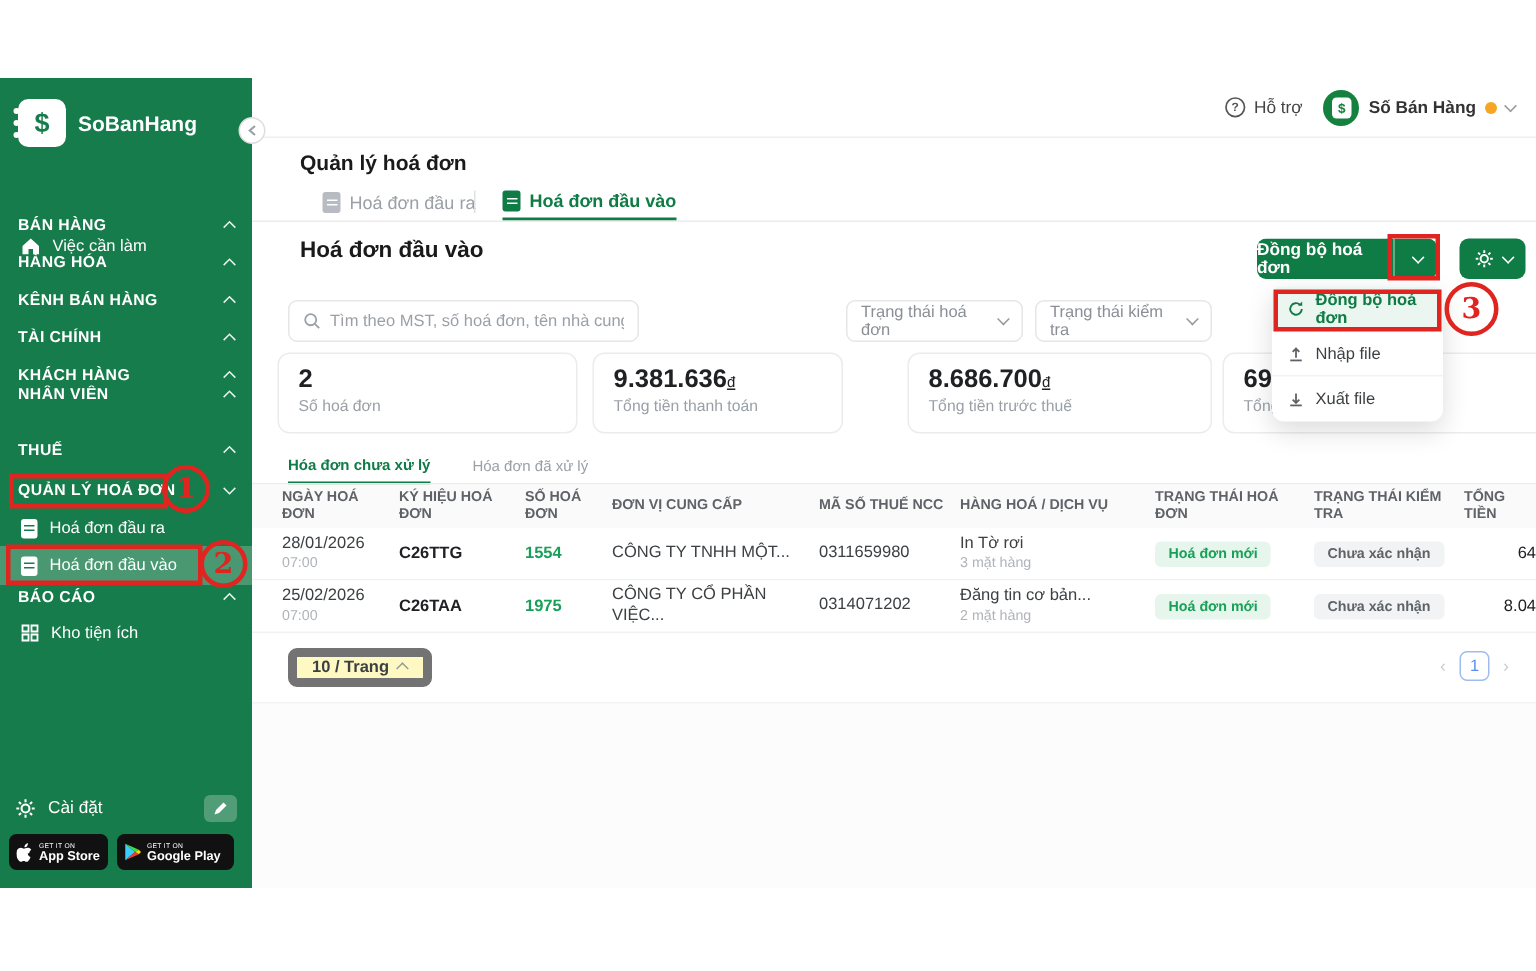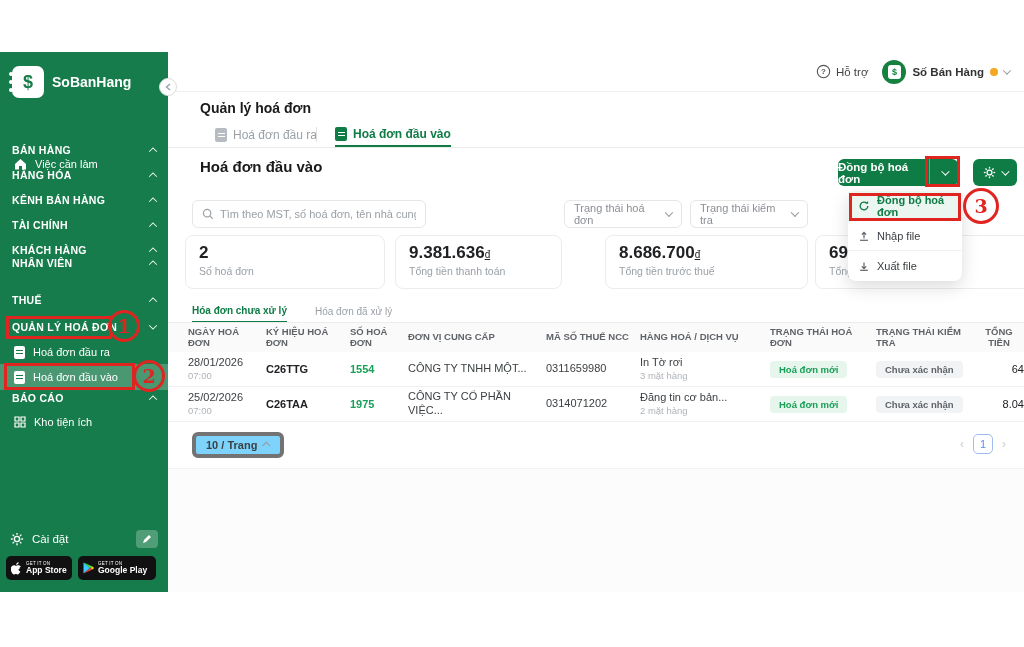--- a/index.html
+++ b/index.html
@@ -90,32 +90,32 @@
 
   .subtabs { position:absolute; left:24px; top:248px; display:flex; gap:28px; height:23px; }
   .subtab { font-size:10px; display:flex; align-items:center; }
   .subtab.on { color:#0F7B45; font-weight:bold; border-bottom:2px solid #0F7B45; }
   .subtab.off { color:#9aa0a6; }
   .subtab-line { position:absolute; left:0; top:270px; width:856px; height:1px; background:#ececec; }
 
   .tgrid { display:grid; grid-template-columns:70px 76px 50px 130px 86px 122px 98px 92px 1fr; column-gap:8px; align-items:center; padding-left:20px; }
   .thead { position:absolute; left:0; top:271px; width:856px; height:29px; background:#FAFAFA; font-size:9.5px; font-weight:bold; color:#5f6368; }
   .thead div { line-height:1.15; }
-  .t-right { text-align:center; padding-right:2px; }
+  .t-right { text-align:left; padding-right:2px; }
   .trow { position:absolute; left:0; width:856px; height:35px; border-bottom:1px solid #f1f1f1; font-size:11px; color:#3c4043; background:#fff; }
   .cell-main { font-size:11px; color:#3c4043; line-height:1.25; }
   .cell-sub { font-size:9.5px; color:#b0b4b9; line-height:1.25; }
   .serial { font-weight:bold; color:#202124; }
   .num-green { color:#18A058; font-weight:bold; }
   .pill { display:inline-block; font-size:9.5px; font-weight:bold; padding:3px 9px; border-radius:4px; white-space:nowrap; }
   .pill.green { background:#E7F6EC; color:#18A058; }
   .pill.gray { background:#F1F3F4; color:#5f6368; }
   .total-cell { text-align:right; font-size:11px; color:#202124; }
 
-  .pagesize { position:absolute; left:24px; top:380px; height:26px; border:4px solid #737373; border-radius:6px; display:flex; align-items:center; gap:7px; padding:0 10px; font-size:11px; font-weight:bold; color:#3c4043; background:#7dd3fc; }
+  .pagesize { position:absolute; left:24px; top:380px; height:26px; border:6px solid #737373; border-radius:6px; display:flex; align-items:center; gap:7px; padding:0 10px; font-size:11px; font-weight:bold; color:#3c4043; background:#fef9c3; }
   .chev-up-g { width:6px; height:6px; border-right:1.5px solid #999; border-bottom:1.5px solid #999; display:inline-block; transform:rotate(-135deg) translateY(-1px); }
   .pager { position:absolute; right:18px; top:382px; display:flex; align-items:center; gap:9px; }
   .pg-arrow { color:#c9cdd2; font-size:12px; }
   .pg-num { width:20px; height:20px; border:1px solid #9FBCEF; border-radius:5px; color:#5B8DEF; font-size:11px; display:flex; align-items:center; justify-content:center; background:#fff; }
   .bottom-area { position:absolute; left:0; top:416px; width:856px; height:124px; background:#FCFCFC; border-top:1px solid #f3f3f3; }
 
   
   .ann-box { position:absolute; border:3px solid #E02420; z-index:40; pointer-events:none; }
   .ann-circle { position:absolute; border:3px solid #E02420; border-radius:50%; color:#E02420; display:flex; align-items:center; justify-content:center; font-family:"DejaVu Serif", serif; font-size:19px; font-weight:bold; z-index:41; background:transparent; pointer-events:none; }
 

